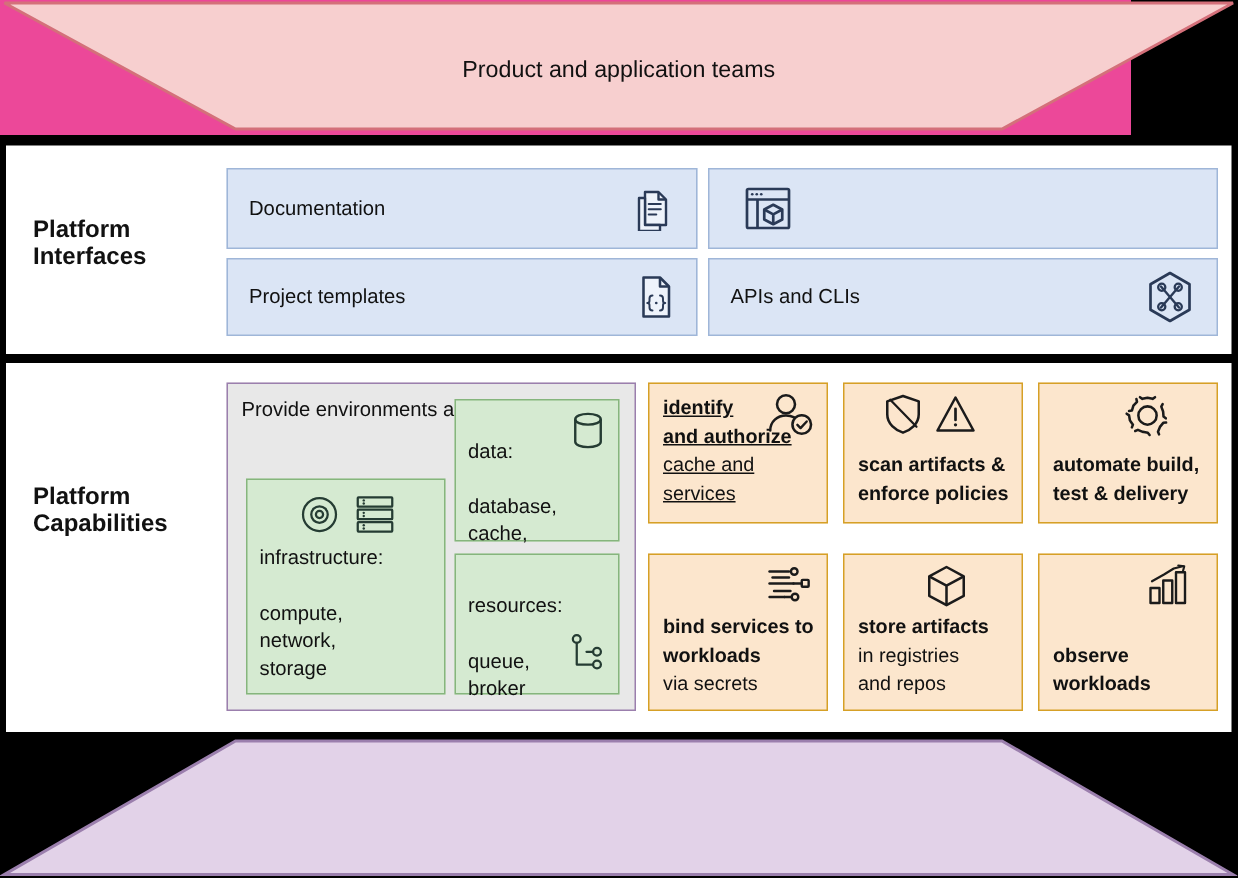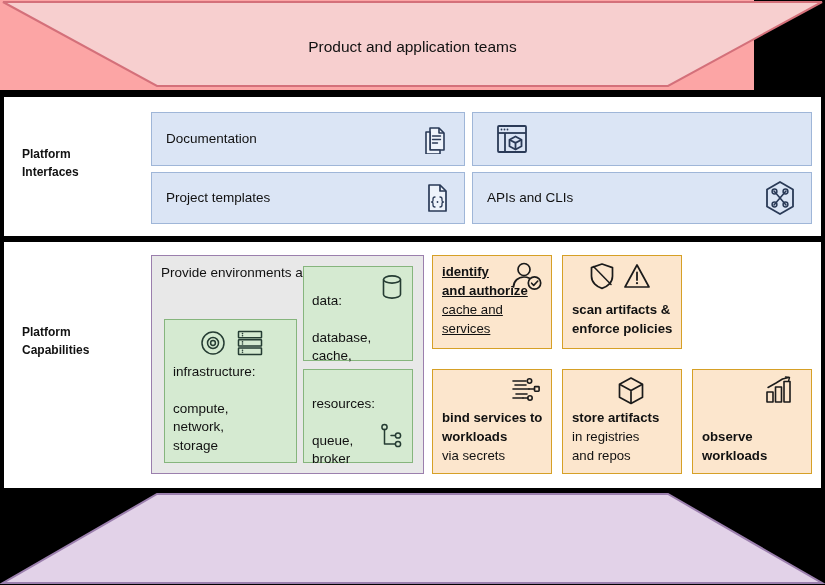--- a/index.html
+++ b/index.html
@@ -20,21 +20,21 @@
     width: 825px;
     height: 585px;
     background: #000000;
   }
 
   
   .band-top {
     position: absolute;
     left: 0; top: 0;
     width: 754px; height: 90px;
-    background: #fca5a5;
+    background: #ec4899;
   }
   .trap-top-shape {
     position: absolute;
     left: 0; top: 0;
     width: 825px; height: 90px;
   }
   .trap-label {
     position: absolute;
     left: 0;
     width: 825px;
@@ -56,21 +56,21 @@
     width: 817px; height: 139px;
   }
   #panel-capabilities {
     left: 4px; top: 242px;
     width: 817px; height: 246px;
   }
 
   .row-title {
     position: absolute;
     font-weight: bold;
-    font-size: 12px;
+    font-size: 16px;
     line-height: 18px;
     color: #111;
   }
   #title-interfaces { left: 22px; top: 145px; }
   #title-capabilities { left: 22px; top: 323px; }
 
   
   .iface-card {
     position: absolute;
     background: #dbe5f5;
@@ -397,20 +397,39 @@
           </g>
         </g>
       </svg>
     </span>
     <span class="txt">
       <b style="white-space:pre-line;">scan artifacts &amp;
 enforce policies</b>
     </span>
   </div>
 
+  <div class="cap-card" id="cap-automate">
+    <span class="ico" style="right:30px;">
+      <svg width="32" height="32" viewBox="0 0 32 32">
+        <g fill="none" stroke="#1b1b1b" stroke-width="1.7" stroke-linejoin="round" stroke-linecap="round">
+          <path d="M16 4.2 l3.4 0.7 l1.6 -1.1 M16 4.2 l-3.4 0.7 l-1.6 -1.1
+                   M6.6 9.4 l-1 3.3 l-1.9 0.3 M6.6 9.4 l2.4 -2.5 l-0.4 -1.9
+                   M4.3 19.3 l2 2.8 l-0.7 1.8 M4.3 19.3 l-0.6 -3.4 l-1.6 -1.1
+                   M12.8 26.9 l3.4 0.6 l1.2 1.5 M12.8 26.9 l-3.2 -1.3 l-1.8 0.7
+                   M24.3 23.6 l-1.3 3.2 l0.7 1.8 M24.3 23.6 l2.2 -2.7 l1.9 -0.2
+                   M26.4 13.3 l-1.2 -3.2 l0.9 -1.7 M26.4 13.3 l0.3 3.4 l1.5 1.2"></path>
+          <circle cx="16" cy="16" r="6.1"></circle>
+        </g>
+      </svg>
+    </span>
+    <span class="txt">
+      <b style="white-space:pre-line;">automate build,
+test &amp; delivery</b>
+    </span>
+  </div>
 
   <div class="cap-card" id="cap-bind">
     <span class="ico">
       <svg width="34" height="30" viewBox="0 0 34 30">
         <g fill="none" stroke="#1b1b1b" stroke-width="1.6" stroke-linecap="round">
           <path d="M3 6 h13"></path>
           <path d="M5 10 h11"></path>
           <path d="M3 14 h16"></path>
           <path d="M6 19 h11"></path>
           <path d="M3 23 h10"></path>

